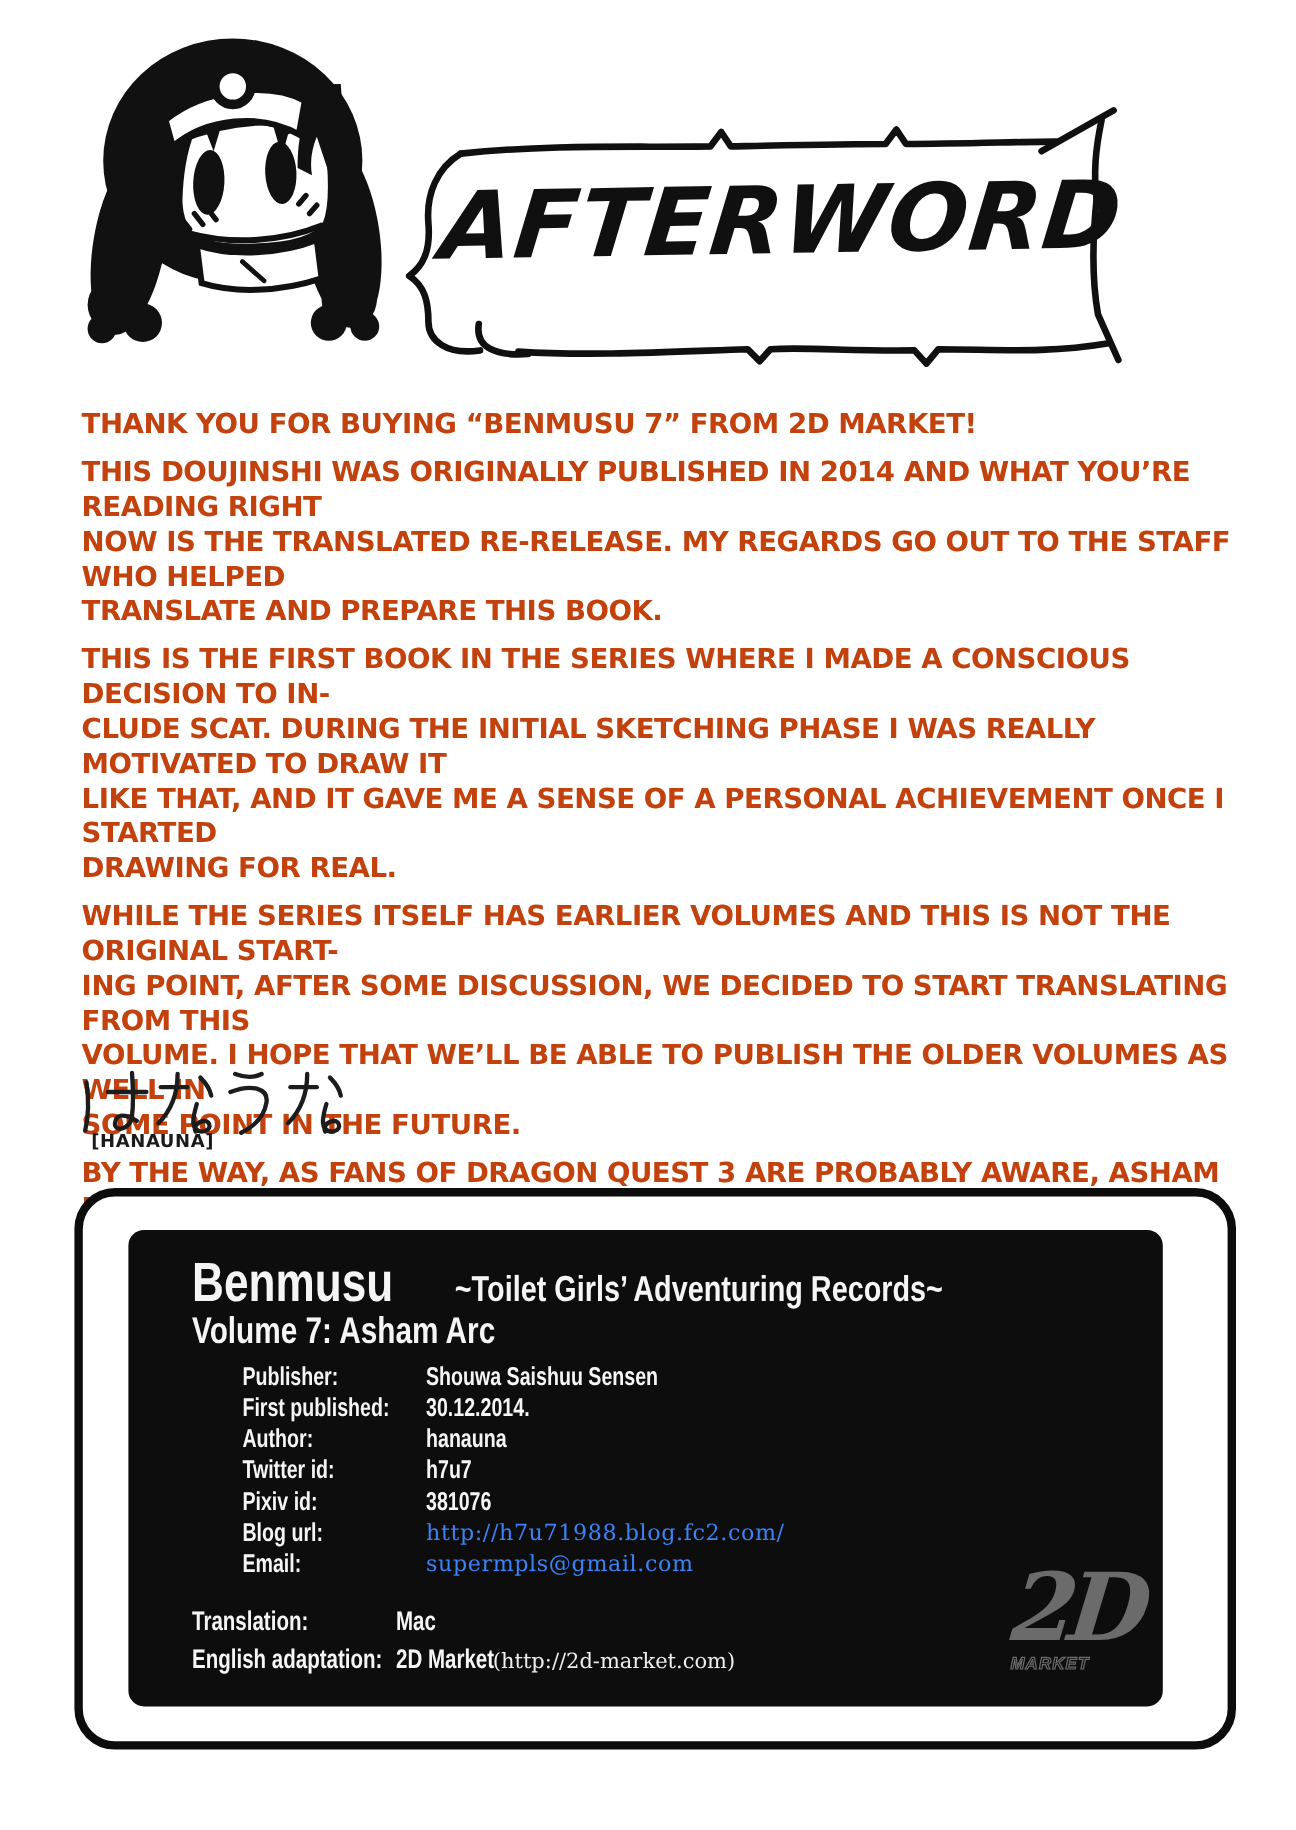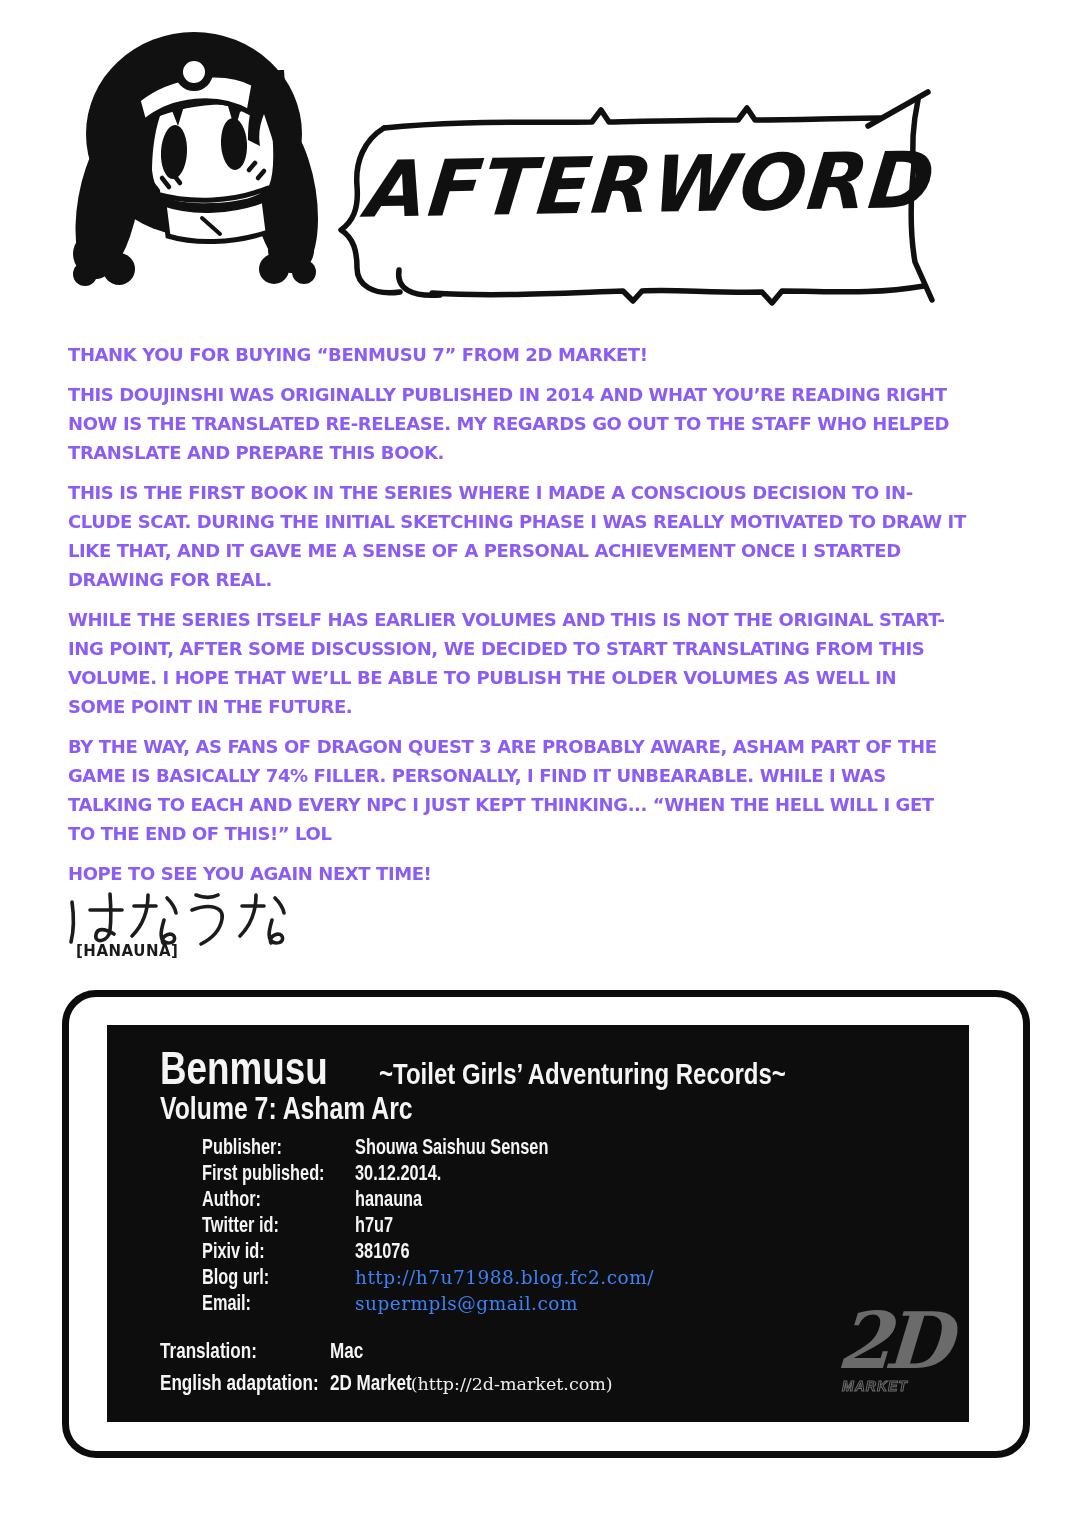--- a/index.html
+++ b/index.html
@@ -12,37 +12,37 @@
   .banner{position:absolute;left:310px;top:82px;width:640px;height:235px;}
   .banner svg{position:absolute;left:0;top:0;}
   .banner-title{
     position:absolute;left:58px;top:58px;width:540px;text-align:center;
     font-size:78px;font-weight:700;font-style:italic;letter-spacing:1px;
     transform:skewX(-7deg) rotate(-1deg);color:#101010;white-space:nowrap;
   }
   
   .afterword{position:absolute;left:68px;top:340px;width:960px;}
   .afterword p{
-    margin:0 0 11px 0;font-size:18px;line-height:29px;font-weight:700;
-    letter-spacing:-0.4px;white-space:pre-line;color:#8b5cf6;
+    margin:0 0 11px 0;font-size:23px;line-height:29px;font-weight:700;
+    letter-spacing:-0.4px;white-space:pre-line;color:#c2410c;
   }
   
   .sig-kana{position:absolute;left:64px;top:886px;width:240px;height:64px;}
   .sig-romaji{
     position:absolute;left:76px;top:942px;font-size:15px;font-weight:700;
     letter-spacing:0.5px;color:#1a1a1a;
   }
   
   .colophon-frame{
     position:absolute;left:62px;top:990px;width:968px;height:468px;
     border:7px solid #0c0c0c;border-radius:34px;background:#fff;box-sizing:border-box;
   }
   .colophon{
     position:absolute;left:107px;top:1025px;width:862px;height:397px;
-    background:#0d0d0d;color:#f5f5f5;
+    background:#0d0d0d;color:#f5f5f5;border-radius:13px;
   }
   .cond{
     display:inline-block;transform:scaleX(0.76);transform-origin:0 50%;
     font-family:"Liberation Sans",sans-serif;font-weight:700;white-space:nowrap;
   }
   .c-title{position:absolute;left:53px;top:16px;white-space:nowrap;}
   .c-title .t-main{font-size:46px;transform:scaleX(0.8);vertical-align:baseline;}
   .c-title .t-sub{font-size:30px;transform:scaleX(0.8);margin-left:4px;}
   .c-vol{position:absolute;left:53px;top:66px;font-size:31px;transform:scaleX(0.8);transform-origin:0 50%;}
   .rows{position:absolute;left:53px;top:110px;width:700px;}

